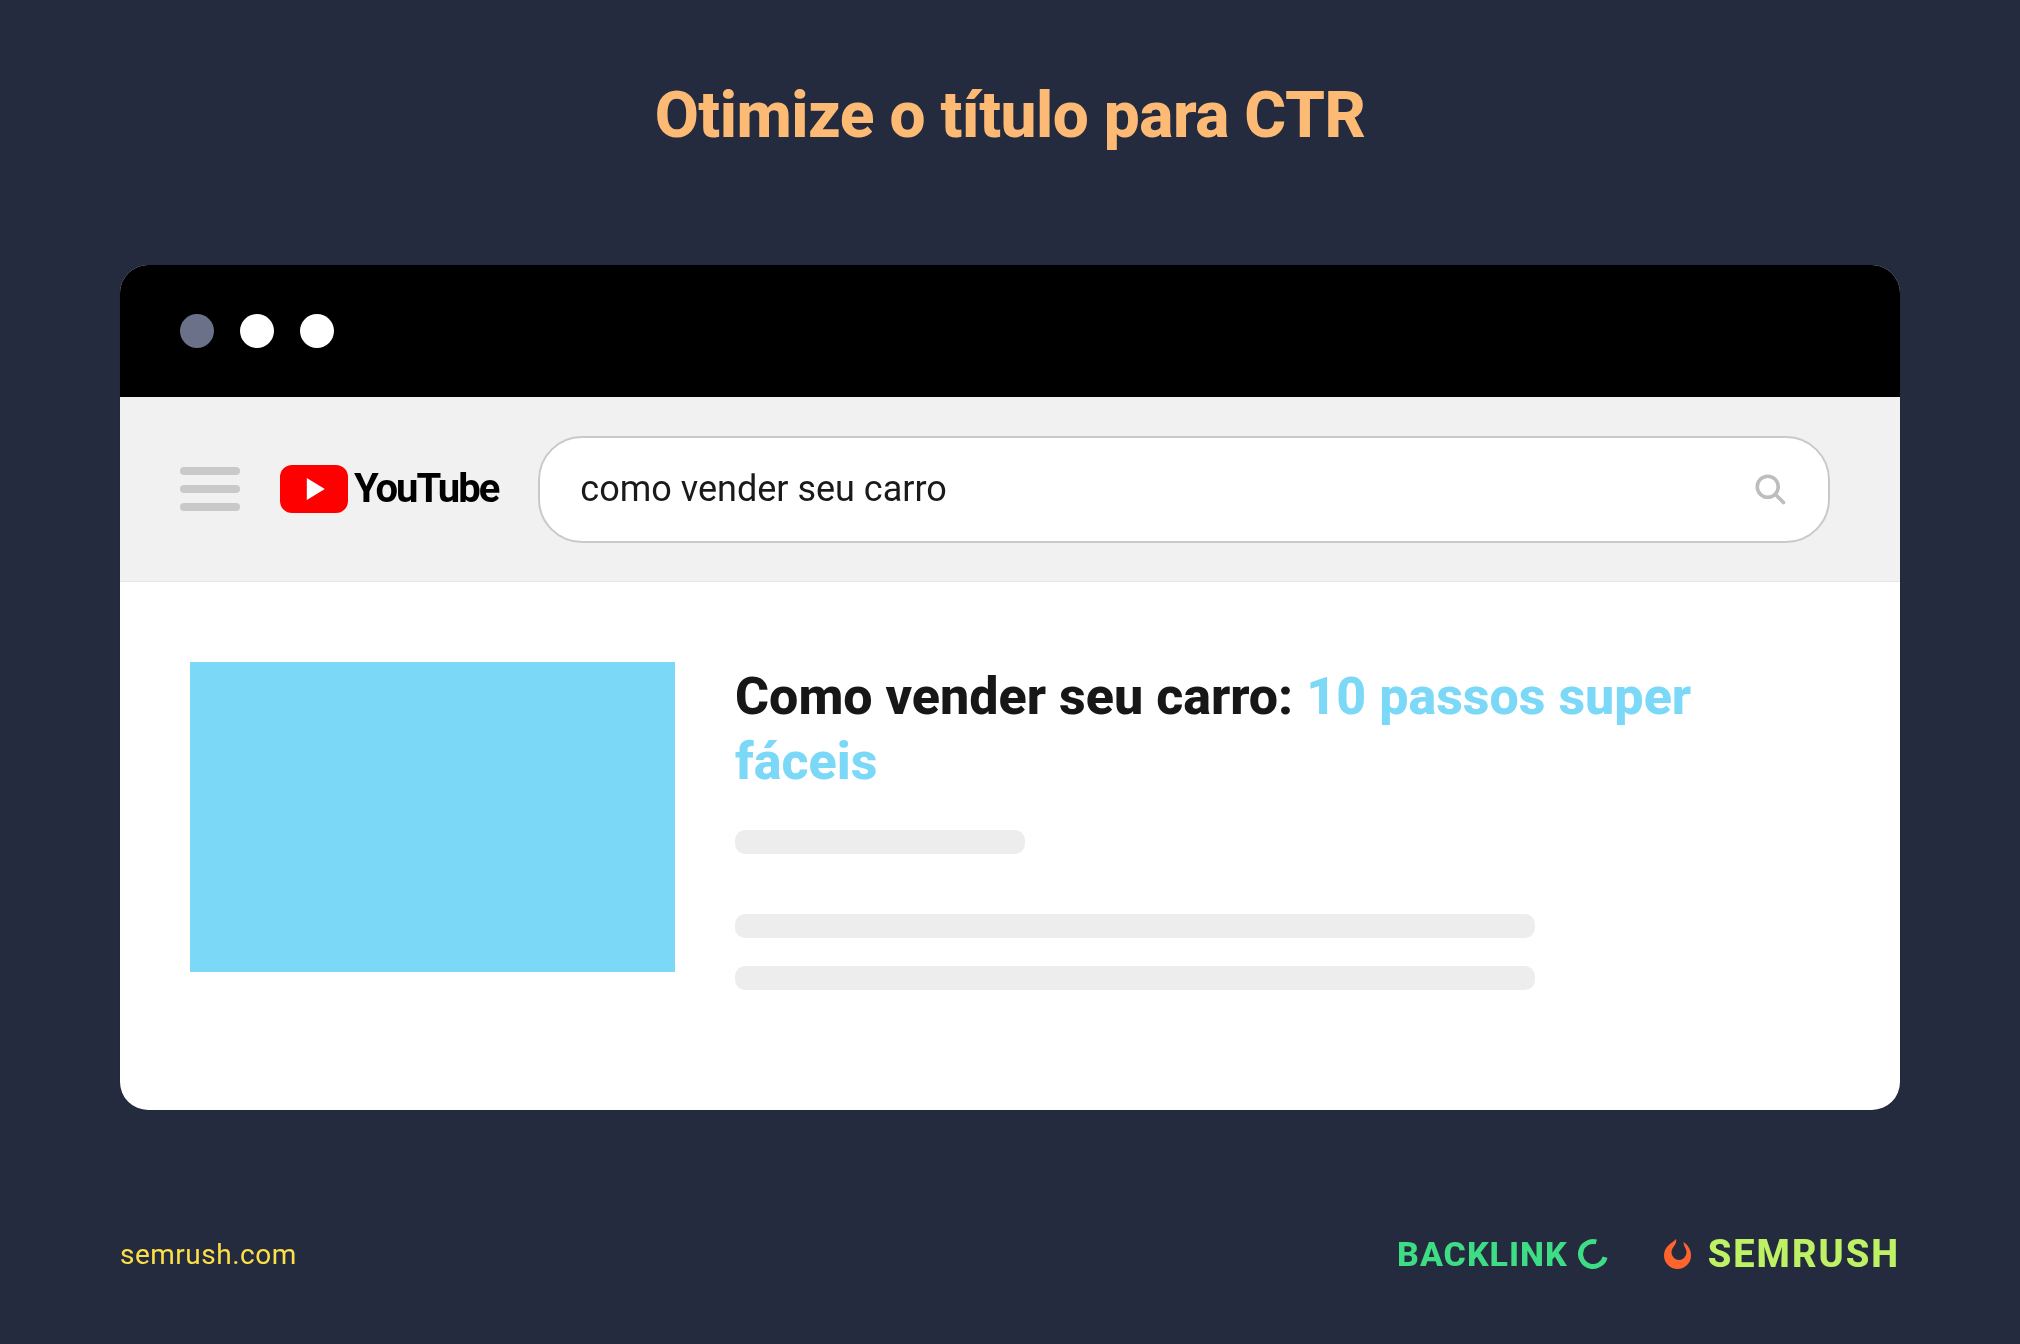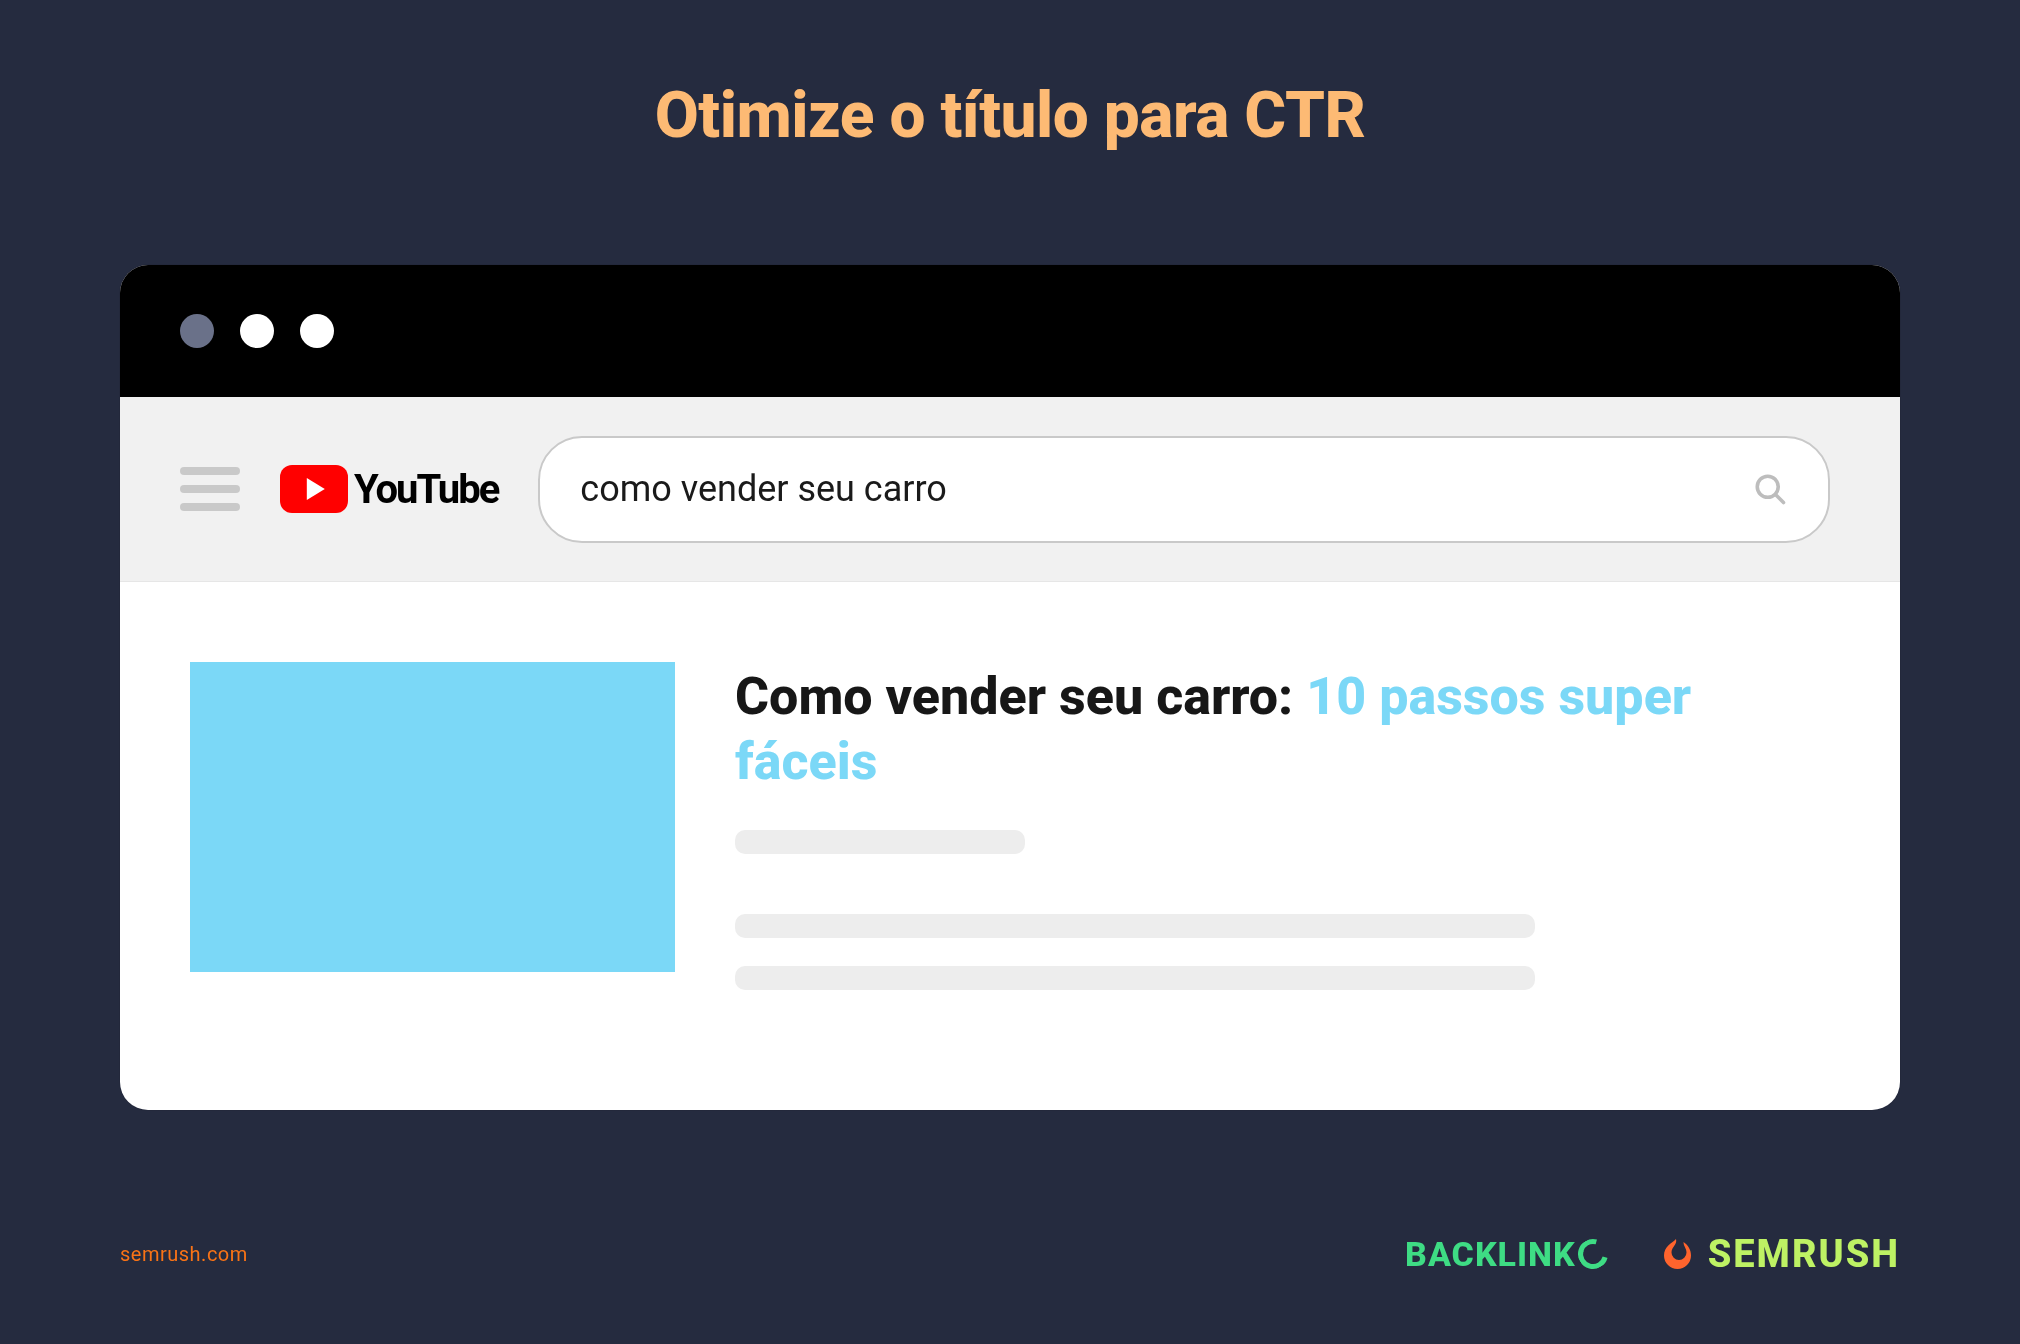--- a/index.html
+++ b/index.html
@@ -65,21 +65,21 @@
     gap: 10px;
   }
   .hamburger .bar {
     height: 8px;
     background: #c9c9c9;
     border-radius: 4px;
   }
 
   .yt-logo {
     display: flex;
-    align-items: center;
+    align-items: flex-start;
     gap: 6px;
   }
   .yt-mark {
     width: 68px; height: 48px;
     background: #ff0000;
     border-radius: 12px;
     position: relative;
   }
   .yt-mark::after {
     content: "";
@@ -159,35 +159,35 @@
   .footer {
     position: absolute;
     left: 0; right: 0;
     bottom: 60px;
     height: 60px;
     display: flex;
     align-items: center;
     padding: 0 120px;
   }
   .footer-domain {
-    color: #f97316;
-    font-size: 20px;
+    color: #fde047;
+    font-size: 28px;
     letter-spacing: 0.5px;
   }
   .footer-brands {
     margin-left: auto;
     display: flex;
     align-items: center;
     gap: 50px;
   }
 
   .backlinko {
     display: flex;
     align-items: center;
-    gap: 0;
+    gap: 8px;
   }
   .backlinko-text {
     color: #3edc84;
     font-size: 34px;
     font-weight: 800;
     letter-spacing: 1px;
   }
   .backlinko-o {
     width: 30px; height: 30px;
     border: 5px solid #3edc84;

